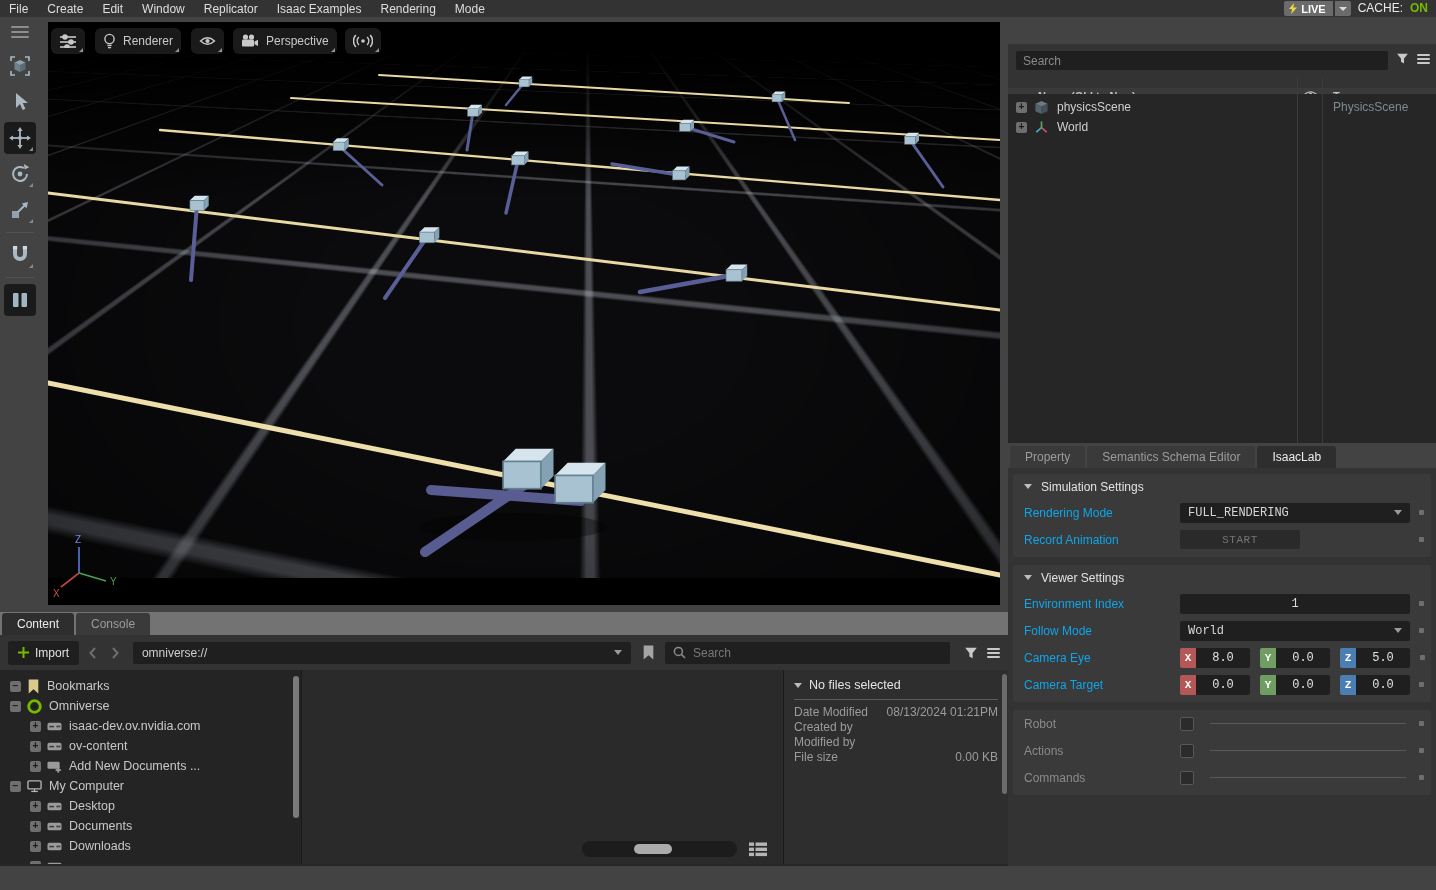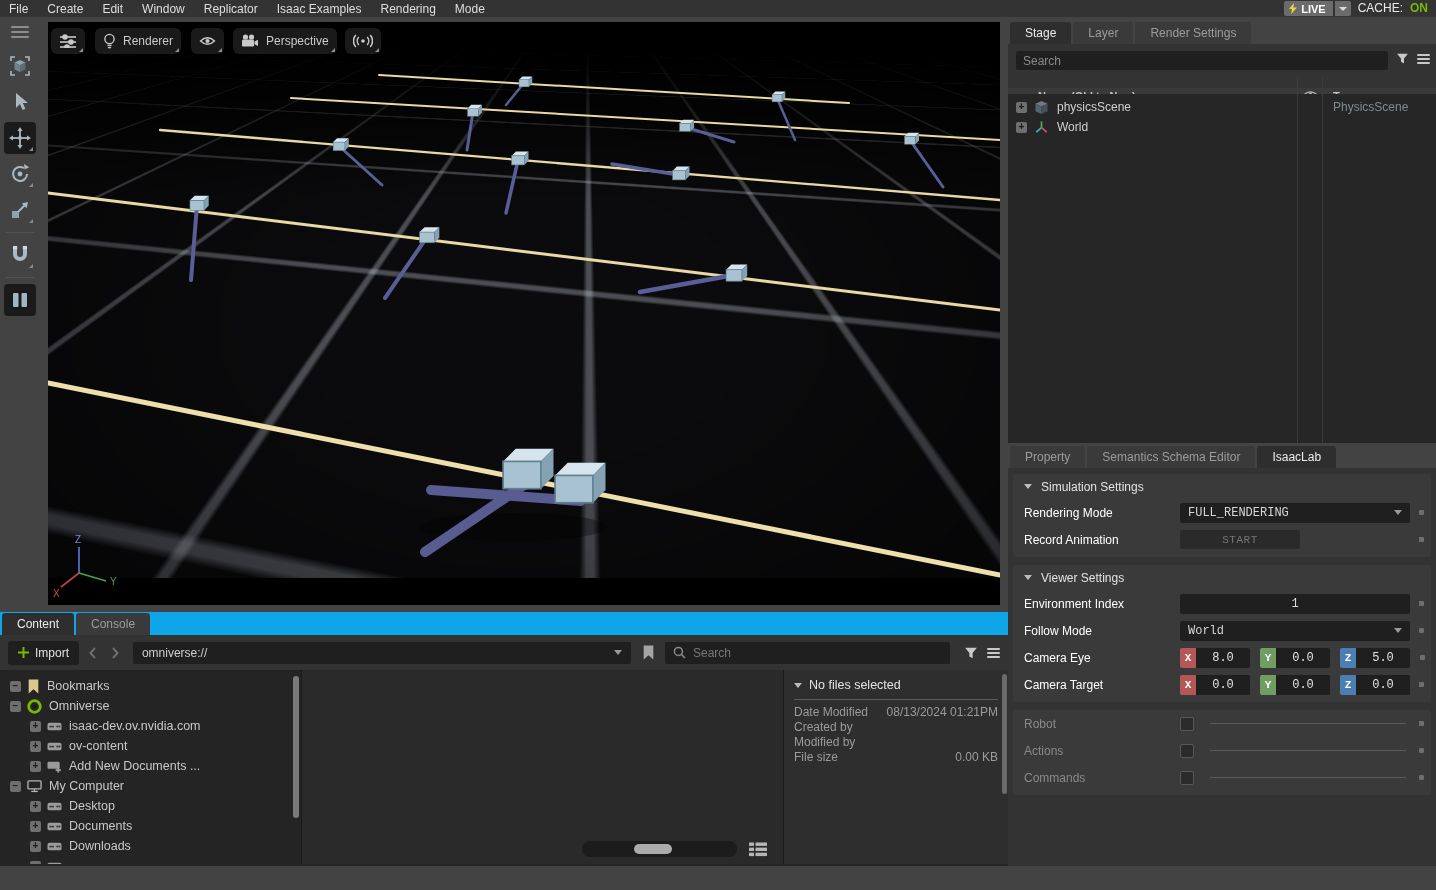--- a/index.html
+++ b/index.html
@@ -86,41 +86,41 @@
   .srow .stype { position:absolute; left:325px; color:#7e8a90; }
 
   .insp-tabs { position:absolute; left:2px; top:429px; }
   .insp-body { position:absolute; left:0; top:451px; width:428px; height:398px; background:#333;
                padding:6px 5px; overflow:hidden; }
   .section { background:#3a3a3a; border-radius:3px; margin-bottom:8px; padding-bottom:4px; }
   .sec-h { height:25px; display:flex; align-items:center; gap:9px; padding-left:11px; color:#e2e2e2; font-size:12px; }
   .tri-down { width:0; height:0; border-left:4px solid transparent; border-right:4px solid transparent;
               border-top:5px solid #bdbdbd; }
   .prow { display:flex; align-items:center; height:27px; padding:0 7px 0 11px; }
-  .plabel { width:156px; flex:none; color:#ffffff; font-size:12px; }
+  .plabel { width:156px; flex:none; color:#0ea5e9; font-size:12px; }
   .pctl { flex:1; display:flex; align-items:center;font-family:Liberation Mono, monospace; }
   .dot { width:5px; height:5px; background:#6e6e6e; border-radius:1px; margin-left:9px; flex:none; }
   .dropdown { flex:1; height:20px; background:#1f1f1f; border-radius:2px; display:flex; align-items:center;
               padding:0 8px; color:#d6d6d6; font-size:12px; }
   .dropdown .tri-down { margin-left:auto; border-top-color:#9a9a9a; }
   .btn-start { width:120px; height:19px; background:#2a2a2a; border-radius:2px; color:#757575;
                font-size:11px; display:flex; align-items:center; justify-content:center; letter-spacing:.5px; }
   .numfield { flex:1; height:20px; background:#1f1f1f; border-radius:2px; display:flex; align-items:center;
               justify-content:center; color:#dcdcdc; font-size:12px; }
   .axis { width:16px; height:20px; border-radius:2px 0 0 2px; display:flex; align-items:center;
           justify-content:center; color:#fff; font-size:11px; font-weight:bold; flex:none; }
   .ax-x { background:#b45757; } .ax-y { background:#6f9d62; } .ax-z { background:#4b7fb4; }
   .vfield { width:54px; height:20px; background:#1f1f1f; border-radius:0 2px 2px 0; display:flex;
             align-items:center; justify-content:center; color:#e2e2e2; font-size:12px; margin-right:10px; flex:none; }
   .chk { width:14px; height:14px; background:#2b2b2b; border:1px solid #585858; border-radius:2px; flex:none; }
   .rline { flex:1; height:1px; background:#5a5a5a; margin:0 4px 0 16px; }
   .dbg .plabel { color:#8a8a8a; }
 
   
-  .content-panel { position:absolute; left:0; top:612px; width:1008px; height:254px; background:#0ea5e9;
+  .content-panel { position:absolute; left:0; top:612px; width:1008px; height:254px; background:#737373;
                    border-bottom:2px solid #262626; }
   .cp-tabs { position:absolute; left:2px; top:1px; }
   .cp-toolbar { position:absolute; left:0; top:23px; width:1008px; height:35px; background:#333;
                 display:flex; align-items:center; padding:0 8px; gap:6px; }
   .btn-import { height:24px; background:#1f1f1f; border-radius:3px; display:flex; align-items:center;
                 gap:6px; padding:0 10px; font-size:12px; color:#e0e0e0; }
   .nav-chev { width:16px; height:16px; display:flex; align-items:center; justify-content:center; color:#6e6e6e; }
   .pathbar { width:500px; height:22px; background:#1f1f1f; border-radius:2px; display:flex; align-items:center;
              padding:0 9px; font-size:12px; color:#cfcfcf; margin-left:4px; }
   .pathbar .tri-down { margin-left:auto; border-top-color:#9a9a9a; }
@@ -376,25 +376,20 @@
               <path d="M14.2 3 a6 6 0 0 1 0 8"></path>
             <path d="M2.8 1 a9 9 0 0 0 0 12"></path>
               <path d="M17.2 1 a9 9 0 0 1 0 12"></path>
           </svg>
         </span>
       </div>
     </div>
   </div>
 
   <div class="right-panel">
-    <div class="tabbar rp-tabs">
-      <div class="tab active">Stage</div>
-      <div class="tab">Layer</div>
-      <div class="tab">Render Settings</div>
-    </div>
     <div class="stage-body">
       <div class="searchbox">
         <span>Search</span>
       </div>
       <div class="stage-filter">
         <svg width="13" height="13" viewBox="0 0 12 12">
             <path d="M1 1.5h10L7.4 6v4.6L4.6 9V6Z" fill="#c9c9c9"></path>
           </svg>
       </div>
       <div class="stage-burger icon-burger">

